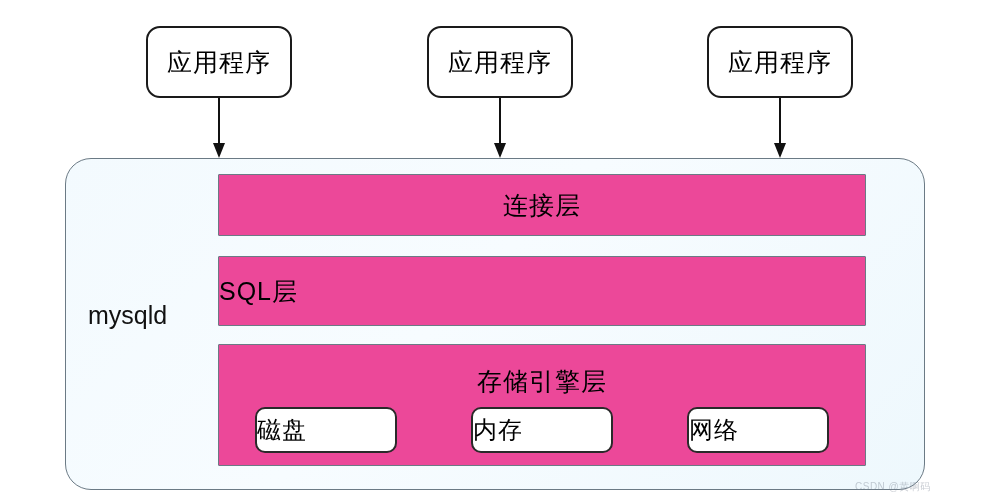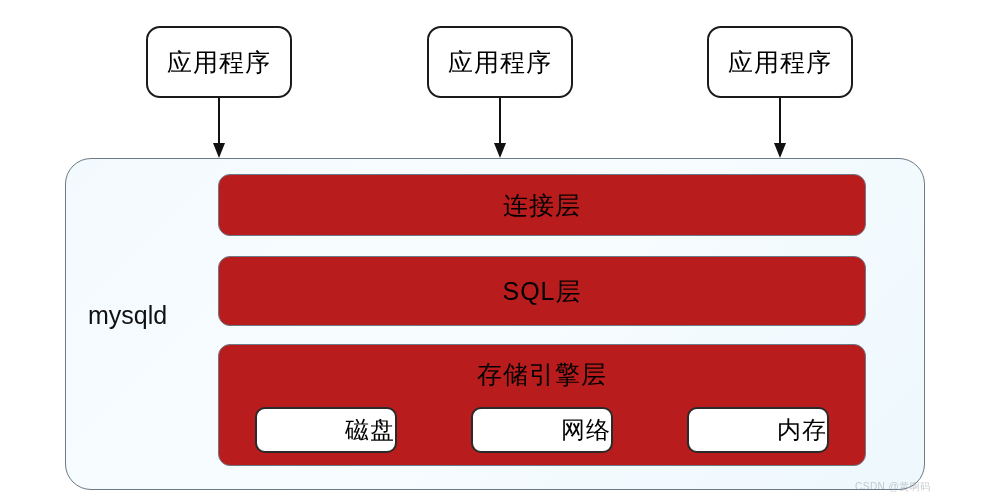--- a/index.html
+++ b/index.html
@@ -82,22 +82,22 @@
     letter-spacing: 0px;
   }
 
   
   .layer-box {
     position: absolute;
     left: 218px;
     width: 648px;
     box-sizing: border-box;
     border: 1.6px solid #6b7a85;
-    border-radius: 12px;
-    background: #b91c1c;
+    border-radius: 1px;
+    background: #ec4899;
   }
   .layer-title {
     font-size: 25px;
     color: #000000;
     text-align: center;
     line-height: 1;
     letter-spacing: 1px;
     white-space: nowrap;
   }
 
@@ -106,26 +106,25 @@
     height: 62px;
     display: flex;
     align-items: center;
     justify-content: center;
   }
   #layer-sql {
     top: 256px;
     height: 70px;
     display: flex;
     align-items: center;
-    justify-content: center;
   }
   #layer-storage {
     top: 344px;
     height: 122px;
-    padding-top: 17px;
+    padding-top: 24px;
   }
 
   
   #storage-title { margin-bottom: 14px; }
 
   #storage-components {
     position: absolute;
     left: 218px;
     top: 406px;
     width: 648px;
@@ -136,21 +135,21 @@
   }
   .component-box {
     width: 142px;
     height: 46px;
     box-sizing: border-box;
     border: 2px solid #2a2a2a;
     border-radius: 10px;
     background: #ffffff;
     display: flex;
     align-items: center;
-    justify-content: flex-end;
+    justify-content: flex-start;
   }
   .component-label {
     font-size: 24px;
     color: #000000;
     letter-spacing: 1px;
     line-height: 1;
     white-space: nowrap;
   }
 
   
@@ -216,22 +215,22 @@
 
   <div class="layer-box" id="layer-storage">
     <div class="layer-title" id="storage-title">存储引擎层</div>
   </div>
 
   <div id="storage-components">
     <div class="component-box">
       <span class="component-label">磁盘</span>
     </div>
     <div class="component-box">
+      <span class="component-label">内存</span>
+    </div>
+    <div class="component-box">
       <span class="component-label">网络</span>
     </div>
-    <div class="component-box">
-      <span class="component-label">内存</span>
-    </div>
   </div>
 
   <div class="watermark" id="watermark-sub">CSDN @黄啊码</div>
 
 </div>
 
 </body></html>

